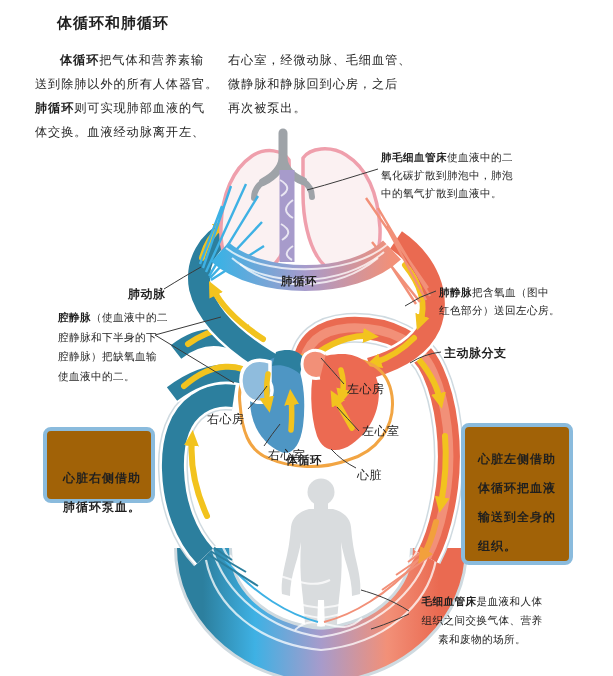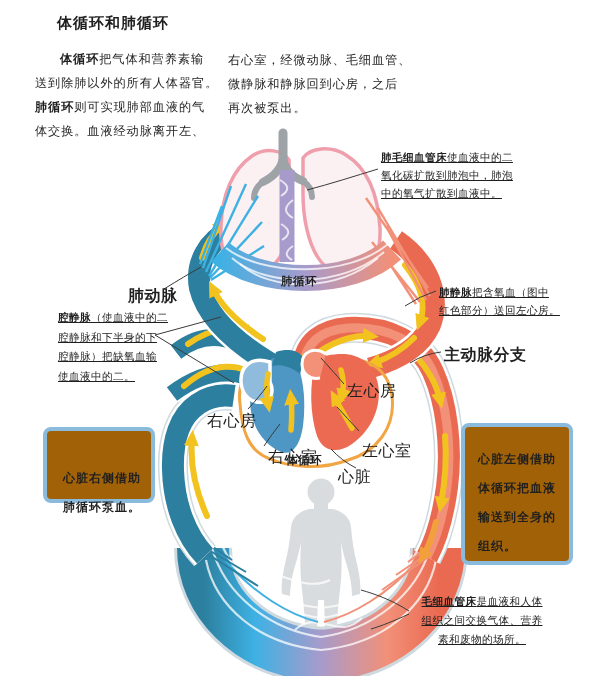--- a/index.html
+++ b/index.html
@@ -2,23 +2,23 @@
 <html style="--vein_teal: #2C7F9E; --vein_cyan: #3EB1E4; --artery_red: #EA6A51; --artery_light: #F29078; --capillary_purple: #A79BCB; --arrow_gold: #F2C31E; --arrow_orange: #F2A03C; --heart_blue: #4E96C4; --heart_red: #EC6A52; --heart_outline_orange: #F2A543; --lung_pink: #EF9FAC; --lung_fill: #FBF1F2; --trachea_gray: #9EA3A8; --body_gray: #D9DCDE; --box_border_blue: #8ABBDD; --text_dark: #1F1F1F;"><head>
 <meta charset="utf-8">
 <style>
   html,body{margin:0;padding:0;background:#fff;}
   body{font-family:"Liberation Sans","DejaVu Sans",sans-serif;color:var(--text_dark,#1f1f1f);}
   .page{position:relative;width:613px;height:676px;background:#fff;overflow:hidden;}
   .abs{position:absolute;}
   .title{font-size:15px;font-weight:bold;letter-spacing:1px;}
   .para{font-size:12.2px;letter-spacing:.9px;line-height:24px;}
   .para .ind{padding-left:25px;}
-  .ann{font-size:10.6px;letter-spacing:.4px;line-height:18px;text-decoration:underline;}
+  .ann{font-size:10.6px;letter-spacing:.4px;line-height:18px;}
   .ann b{letter-spacing:.4px;}
-  .lbl{font-size:16px;letter-spacing:.5px;white-space:nowrap;}
+  .lbl{font-size:12px;letter-spacing:.5px;white-space:nowrap;}
   .lbl.b{font-weight:bold;}
   .callout{border:4px solid var(--box_border_blue,#8abbdd);border-radius:8px;background:#a16207;
            font-size:12px;font-weight:bold;letter-spacing:1px;line-height:29px;box-sizing:border-box;}
   svg{position:absolute;left:0;top:0;}
   .sTeal{stroke:var(--vein_teal);fill:none}
   .sCyan{stroke:var(--vein_cyan);fill:none}
   .sRed{stroke:var(--artery_red);fill:none}
   .sRedL{stroke:var(--artery_light);fill:none}
   .sPurp{stroke:var(--capillary_purple);fill:none}
   .sGold{stroke:var(--arrow_gold);fill:none}
@@ -169,21 +169,21 @@
       <path class="ptr" d="M248,409 Q260,396 267,386"></path>
       <path class="ptr" d="M359,431 Q347,418 337,407"></path>
       <path class="ptr" d="M264,446 Q272,434 280,424"></path>
       <path class="ptr" d="M356,468 Q342,461 331,449"></path>
       <path class="ptr" d="M409,611 C392,600 375,594 361,590 M409,614 C394,621 381,626 371,629"></path>
     </g>
   </svg>
 
   <div class="abs title" style="left:57px;top:14px;">体循环和肺循环</div>
 
-  <div class="abs para" style="left:35px;top:48px;width:210px;font-family:Liberation Mono, monospace;">
+  <div class="abs para" style="left:35px;top:48px;width:210px;">
     <div class="ind"><b>体循环</b><span>把气体和营养素输</span></div>
     <div>送到除肺以外的所有人体器官。</div>
     <div><b>肺循环</b><span>则可实现肺部血液的气</span></div>
     <div>体交换。血液经动脉离开左、</div>
   </div>
 
   <div class="abs para" style="left:228px;top:48px;width:210px;">
     <div>右心室，经微动脉、毛细血管、</div>
     <div>微静脉和静脉回到心房，之后</div>
     <div>再次被泵出。</div>
@@ -209,22 +209,22 @@
     <div><b>肺静脉</b><span>把含氧血（图中</span></div>
     <div>红色部分）送回左心房。</div>
   </div>
 
   <div class="abs lbl b" style="left:444px;top:345px;">主动脉分支</div>
 
   <div class="abs lbl" style="left:207px;top:411px;">右心房</div>
   <div class="abs lbl" style="left:258px;top:447px;margin-left:10px;">右心室</div>
   <div class="abs lbl b" style="left:286px;top:453px;font-size:11.5px;">体循环</div>
   <div class="abs lbl" style="left:347px;top:381px;">左心房</div>
-  <div class="abs lbl" style="left:362px;top:441px;text-align:center;">左心室</div>
-  <div class="abs lbl" style="left:338px;top:467px;text-align:right;">心脏</div>
+  <div class="abs lbl" style="left:362px;top:423px;text-align:center;">左心室</div>
+  <div class="abs lbl" style="left:357px;top:467px;text-align:right;">心脏</div>
 
   <div class="abs ann" style="left:412px;top:592px;width:140px;line-height:19px;text-align:center;">
     <div><b>毛细血管床</b><span>是血液和人体</span></div>
     <div>组织之间交换气体、营养</div>
     <div>素和废物的场所。</div>
   </div>
 
   <div class="abs callout" style="left:43px;top:427px;width:112px;height:76px;padding:33px 0 0 16px;">
     <div>心脏右侧借助</div>
     <div>肺循环泵血。</div>

